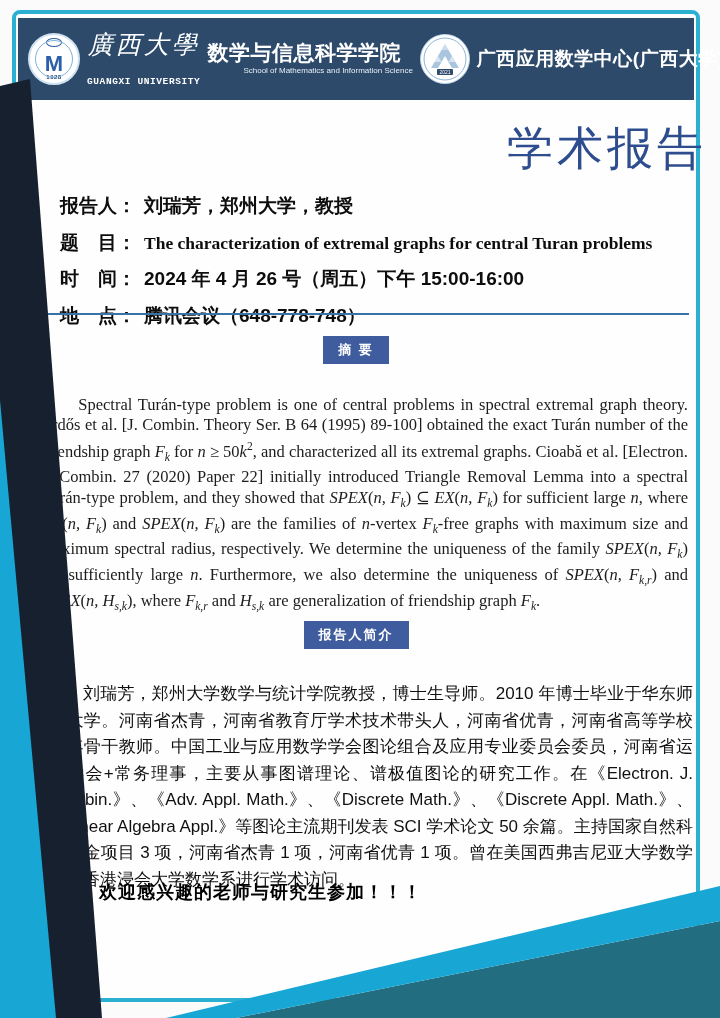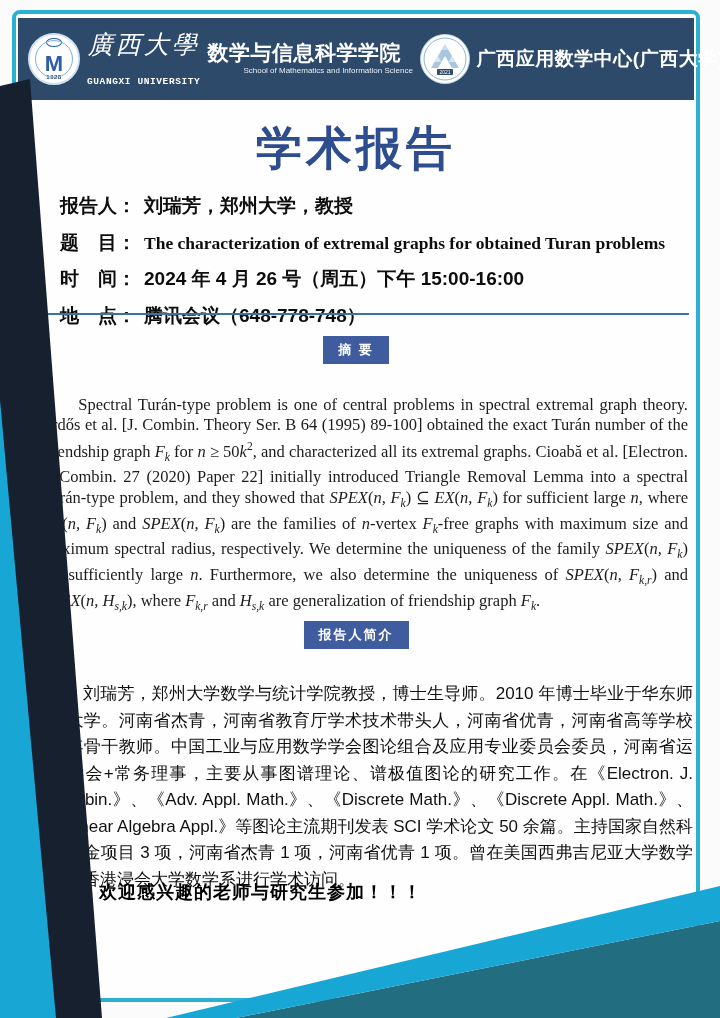--- a/index.html
+++ b/index.html
@@ -46,22 +46,22 @@
   .school-en{font-size:8px;white-space:nowrap;margin-top:3px;color:#e8eef5;padding-left:36px;}
   .center-seal{
     width:50px;height:50px;border-radius:50%;background:#fff;flex:0 0 auto;
     border:1px solid #b9d2e6;display:flex;align-items:center;justify-content:center;
     position:relative;box-sizing:border-box;
   }
   .center-seal svg{display:block;}
   .center-name{font-size:19px;font-weight:bold;white-space:nowrap;letter-spacing:0.5px;}
   
   .title{
-    position:absolute;left:0;top:104px;width:100%;text-align:center;
-    font-size:46px;font-weight:700;color:var(--title_blue);letter-spacing:4px;
+    position:absolute;left:11px;top:104px;width:100%;text-align:right;
+    font-size:46px;font-weight:400;color:var(--title_blue);letter-spacing:4px;
   }
   
   .info{position:absolute;left:44px;top:180px;width:630px;font-size:19px;font-weight:bold;color:#0d0d0d;}
   .info-row{margin-bottom:12.5px;line-height:24px;white-space:nowrap;}
   .info-label{display:inline-block;min-width:84px;}
   .val-serif{font-family:"Liberation Serif","DejaVu Serif",serif;font-size:17.5px;}
   
   .divider{position:absolute;left:23px;top:299px;width:650px;height:2px;background:var(--divider_blue);}
   
   .badge-wrap{position:absolute;left:0;width:100%;display:flex;justify-content:center;}
@@ -130,21 +130,21 @@
     <div class="center-name">广西应用数学中心(广西大学)</div>
   </div>
 
   <div class="title">学术报告</div>
 
   <div class="info">
     <div class="info-row">
       <span class="info-label">报告人：</span><span>刘瑞芳，郑州大学，教授</span>
     </div>
     <div class="info-row">
-      <span class="info-label">题　目：</span><span class="val-serif">The characterization of extremal graphs for obtained Turan problems</span>
+      <span class="info-label">题　目：</span><span class="val-serif">The characterization of extremal graphs for central Turan problems</span>
     </div>
     <div class="info-row">
       <span class="info-label">时　间：</span><span>2024 年 4 月 26 号（周五）下午 15:00-16:00</span>
     </div>
     <div class="info-row">
       <span class="info-label">地　点：</span><span>腾讯会议（648-778-748）</span>
     </div>
   </div>
 
   <div class="divider"></div>

